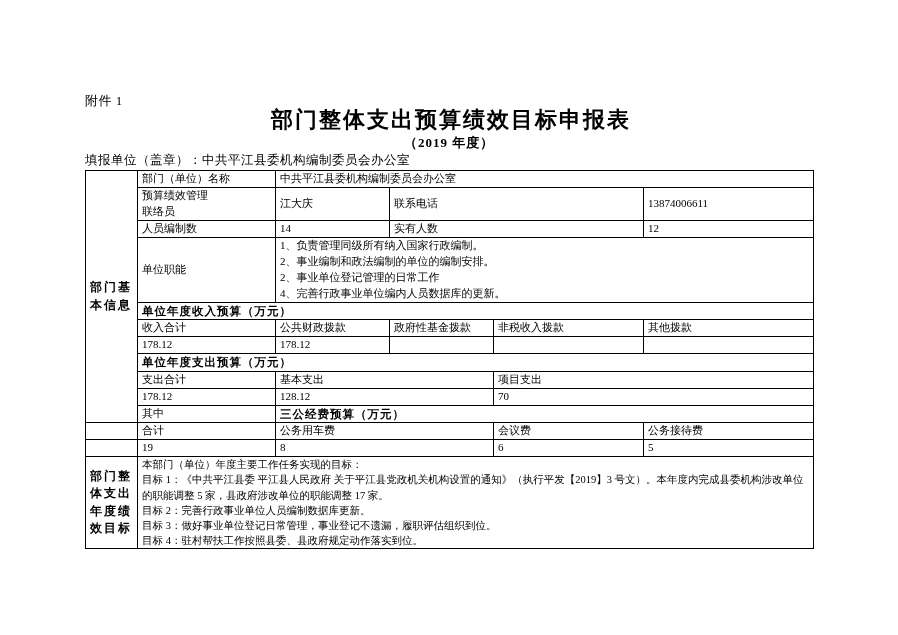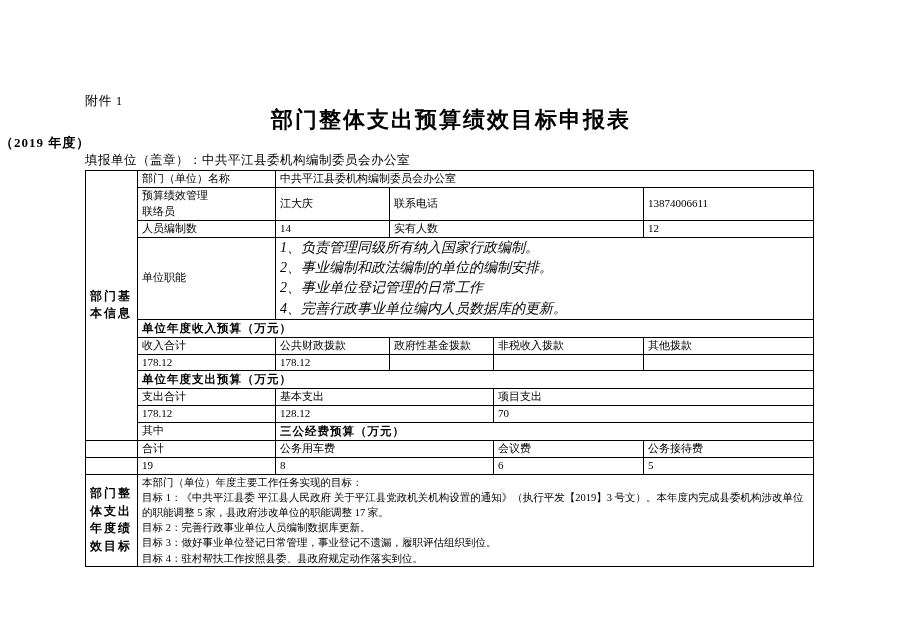--- a/index.html
+++ b/index.html
@@ -34,21 +34,21 @@
     top: 105px;
     text-align: center;
     font-size: 22px;
     font-weight: bold;
     letter-spacing: 2px;
   }
   .doc-subtitle {
     position: absolute;
     left: 0; right: 0;
     top: 134px;
-    text-align: left;
+    text-align: center;
     font-size: 13px;
     font-weight: bold;
     letter-spacing: 1px;
   }
   .filler-line {
     position: absolute;
     left: 85px;
     top: 152px;
     font-size: 12.5px;
     letter-spacing: 0.5px;
@@ -85,22 +85,21 @@
   }
   .section-title {
     font-weight: bold;
     font-size: 11.5px;
     letter-spacing: 1px;
   }
   .left-text {
     text-align: left;
     line-height: 1.6;
     padding: 3px 6px;
-    font-size: 14px;
-    font-style: italic;
+    font-size: 11px;
   }
   .goal-cell {
     text-align: left;
     line-height: 1.62;
     padding: 4px 6px 6px 6px;
     font-size: 10.5px;
   }
   .goal-cell p {
     margin: 0;
   }

